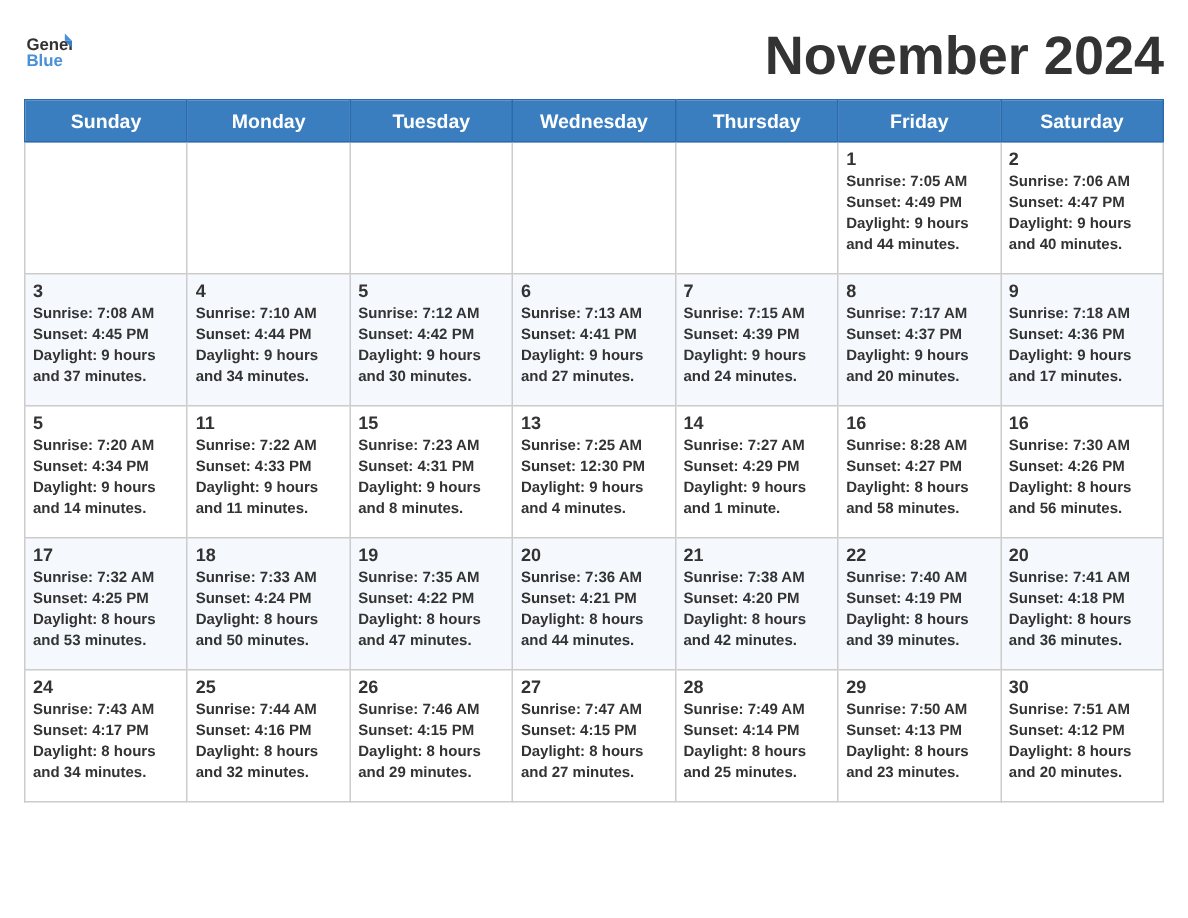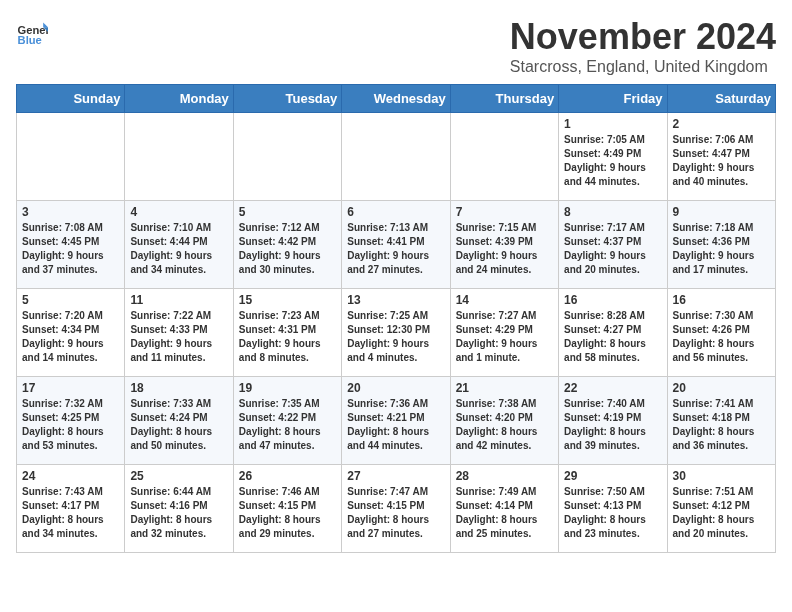--- a/index.html
+++ b/index.html
@@ -19,21 +19,21 @@
     .logo {
       display: flex;
       align-items: center;
       gap: 4px;
     }
     .logo-icon {
       width: 32px;
       height: 32px;
     }
     .title-area {
-      text-align: left;
+      text-align: center;
     }
     .month-title {
       font-size: 36px;
       font-weight: bold;
       color: #333;
     }
     .location-title {
       font-size: 16px;
       color: #555;
     }
@@ -41,21 +41,21 @@
       width: 100%;
       border-collapse: collapse;
       table-layout: fixed;
     }
     .calendar-table th {
       background: #3a7ebf;
       color: #fff;
       font-size: 13px;
       font-weight: bold;
       padding: 6px 4px;
-      text-align: right;
+      text-align: center;
       border: 1px solid #2a6aad;
     }
     .calendar-table td {
       vertical-align: top;
       border: 1px solid #ccc;
       padding: 4px 5px;
       font-size: 10.5px;
       color: #333;
       height: 88px;
       background: #fff;
@@ -85,21 +85,20 @@
   <div class="logo">
     <svg class="logo-icon" viewBox="0 0 40 40">
       <text x="2" y="22" font-size="14" font-weight="bold" fill="#333">General</text>
       <text x="2" y="35" font-size="14" font-weight="bold" fill="#4a90d9">Blue</text>
       <polygon points="34,8 40,14 34,14" fill="#4a90d9"></polygon>
       <polygon points="34,14 40,14 40,20" fill="#3a7ebf"></polygon>
     </svg>
   </div>
   <div class="title-area">
     <div class="month-title">November 2024</div>
-    <div class="location-title">Starcross, England, United Kingdom</div>
   </div>
 </div>
 
 <table class="calendar-table">
   <thead>
     <tr>
       <th>Sunday</th>
       <th>Monday</th>
       <th>Tuesday</th>
       <th>Wednesday</th>
@@ -262,21 +261,21 @@
       </tr>
       <tr>
         <td>
           <div class="day-number">24</div>
           <div class="day-info">Sunrise: 7:43 AM
 Sunset: 4:17 PM
 Daylight: 8 hours and 34 minutes.</div>
         </td>
         <td>
           <div class="day-number">25</div>
-          <div class="day-info">Sunrise: 6:44 AM
+          <div class="day-info">Sunrise: 7:44 AM
 Sunset: 4:16 PM
 Daylight: 8 hours and 32 minutes.</div>
         </td>
         <td>
           <div class="day-number">26</div>
           <div class="day-info">Sunrise: 7:46 AM
 Sunset: 4:15 PM
 Daylight: 8 hours and 29 minutes.</div>
         </td>
         <td>

